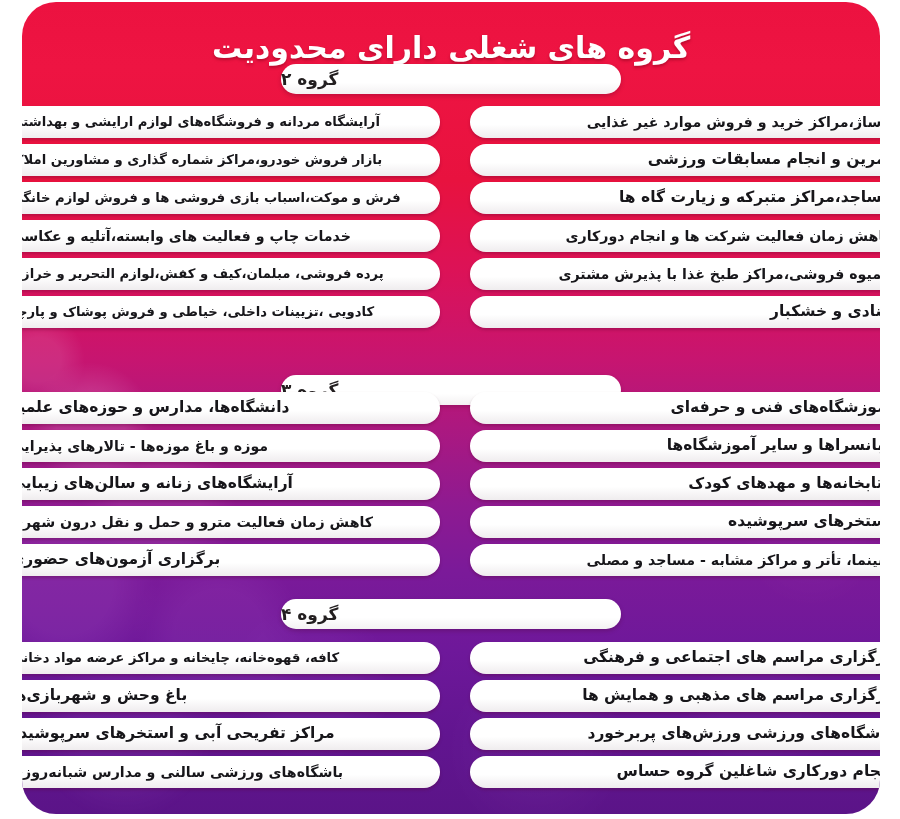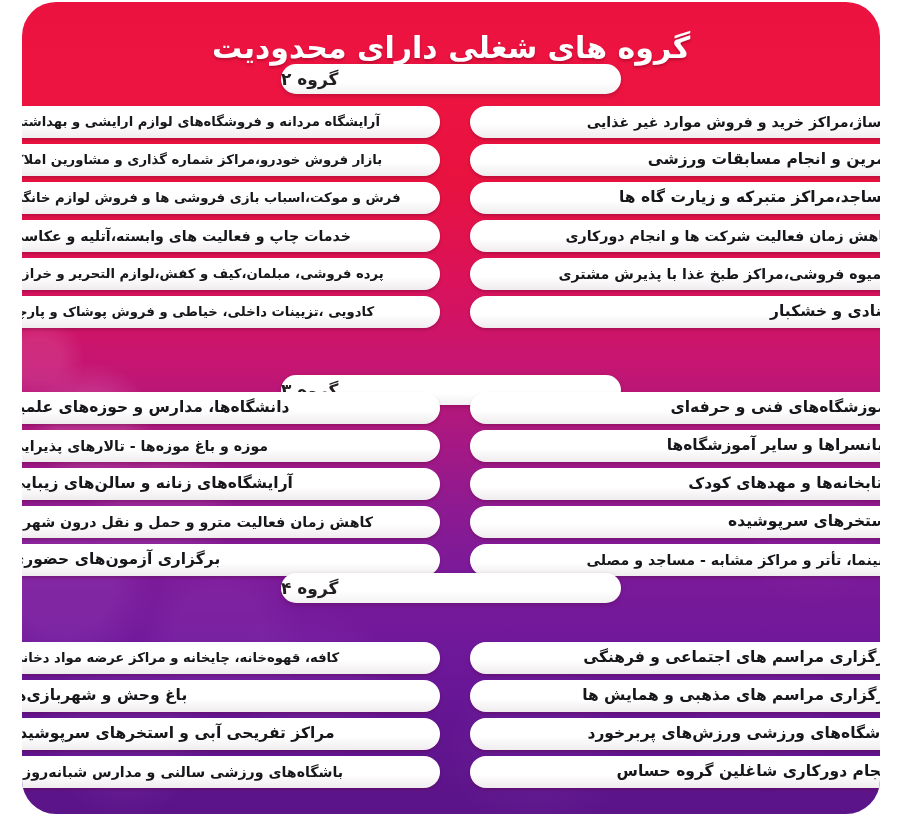--- a/index.html
+++ b/index.html
@@ -260,21 +260,21 @@
           </div>
           <div class="row">
             <div class="pill right tight">
               <span class="pill-text">سینما، تأتر و مراکز مشابه -  مساجد و مصلی</span>
             </div>
             <div class="pill left">
               <span class="pill-text">برگزاری آزمون‌های حضوری</span>
             </div>
           </div>
         </div>
-        <div class="group-header" style="top: 571px;">
+        <div class="group-header" style="top: 597px;">
           <div class="group-header-label">گروه ۴</div>
         </div>
         <div class="rows" style="top: 640px;">
           <div class="row">
             <div class="pill right">
               <span class="pill-text">برگزاری مراسم های اجتماعی و فرهنگی</span>
             </div>
             <div class="pill left tighter">
               <span class="pill-text">کافه، قهوه‌خانه، چایخانه و مراکز عرضه مواد دخانی</span>
             </div>

